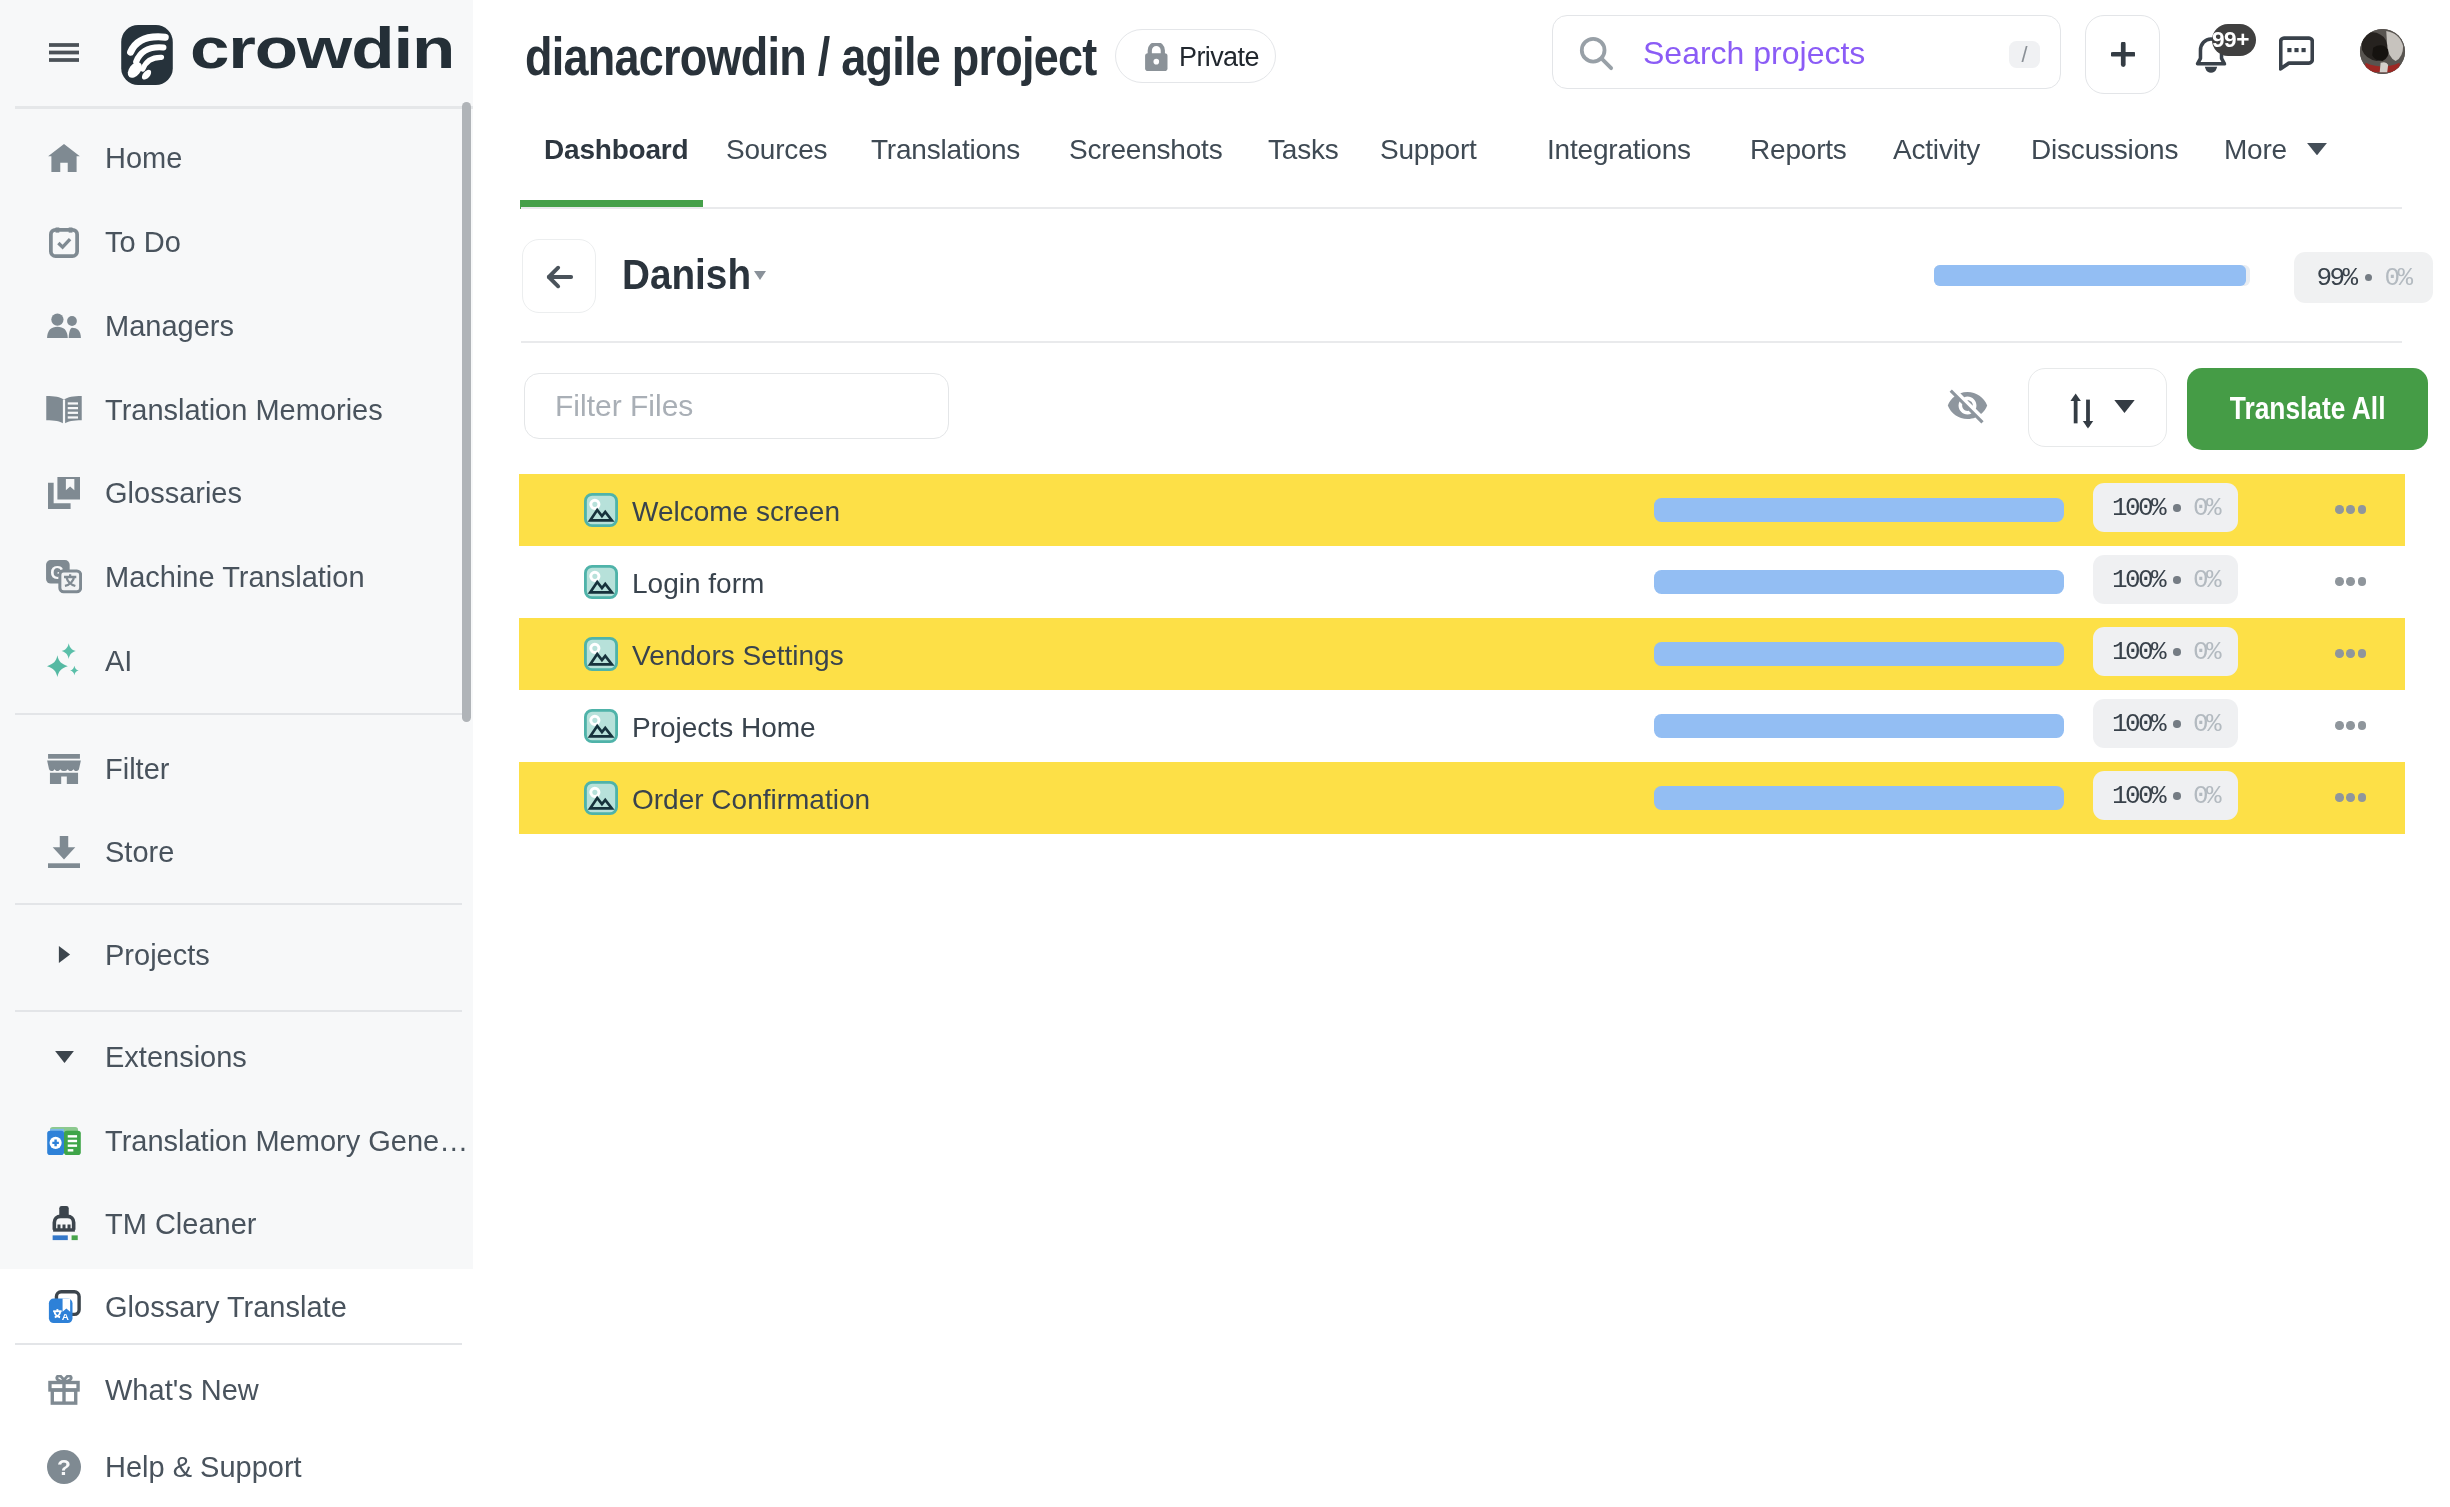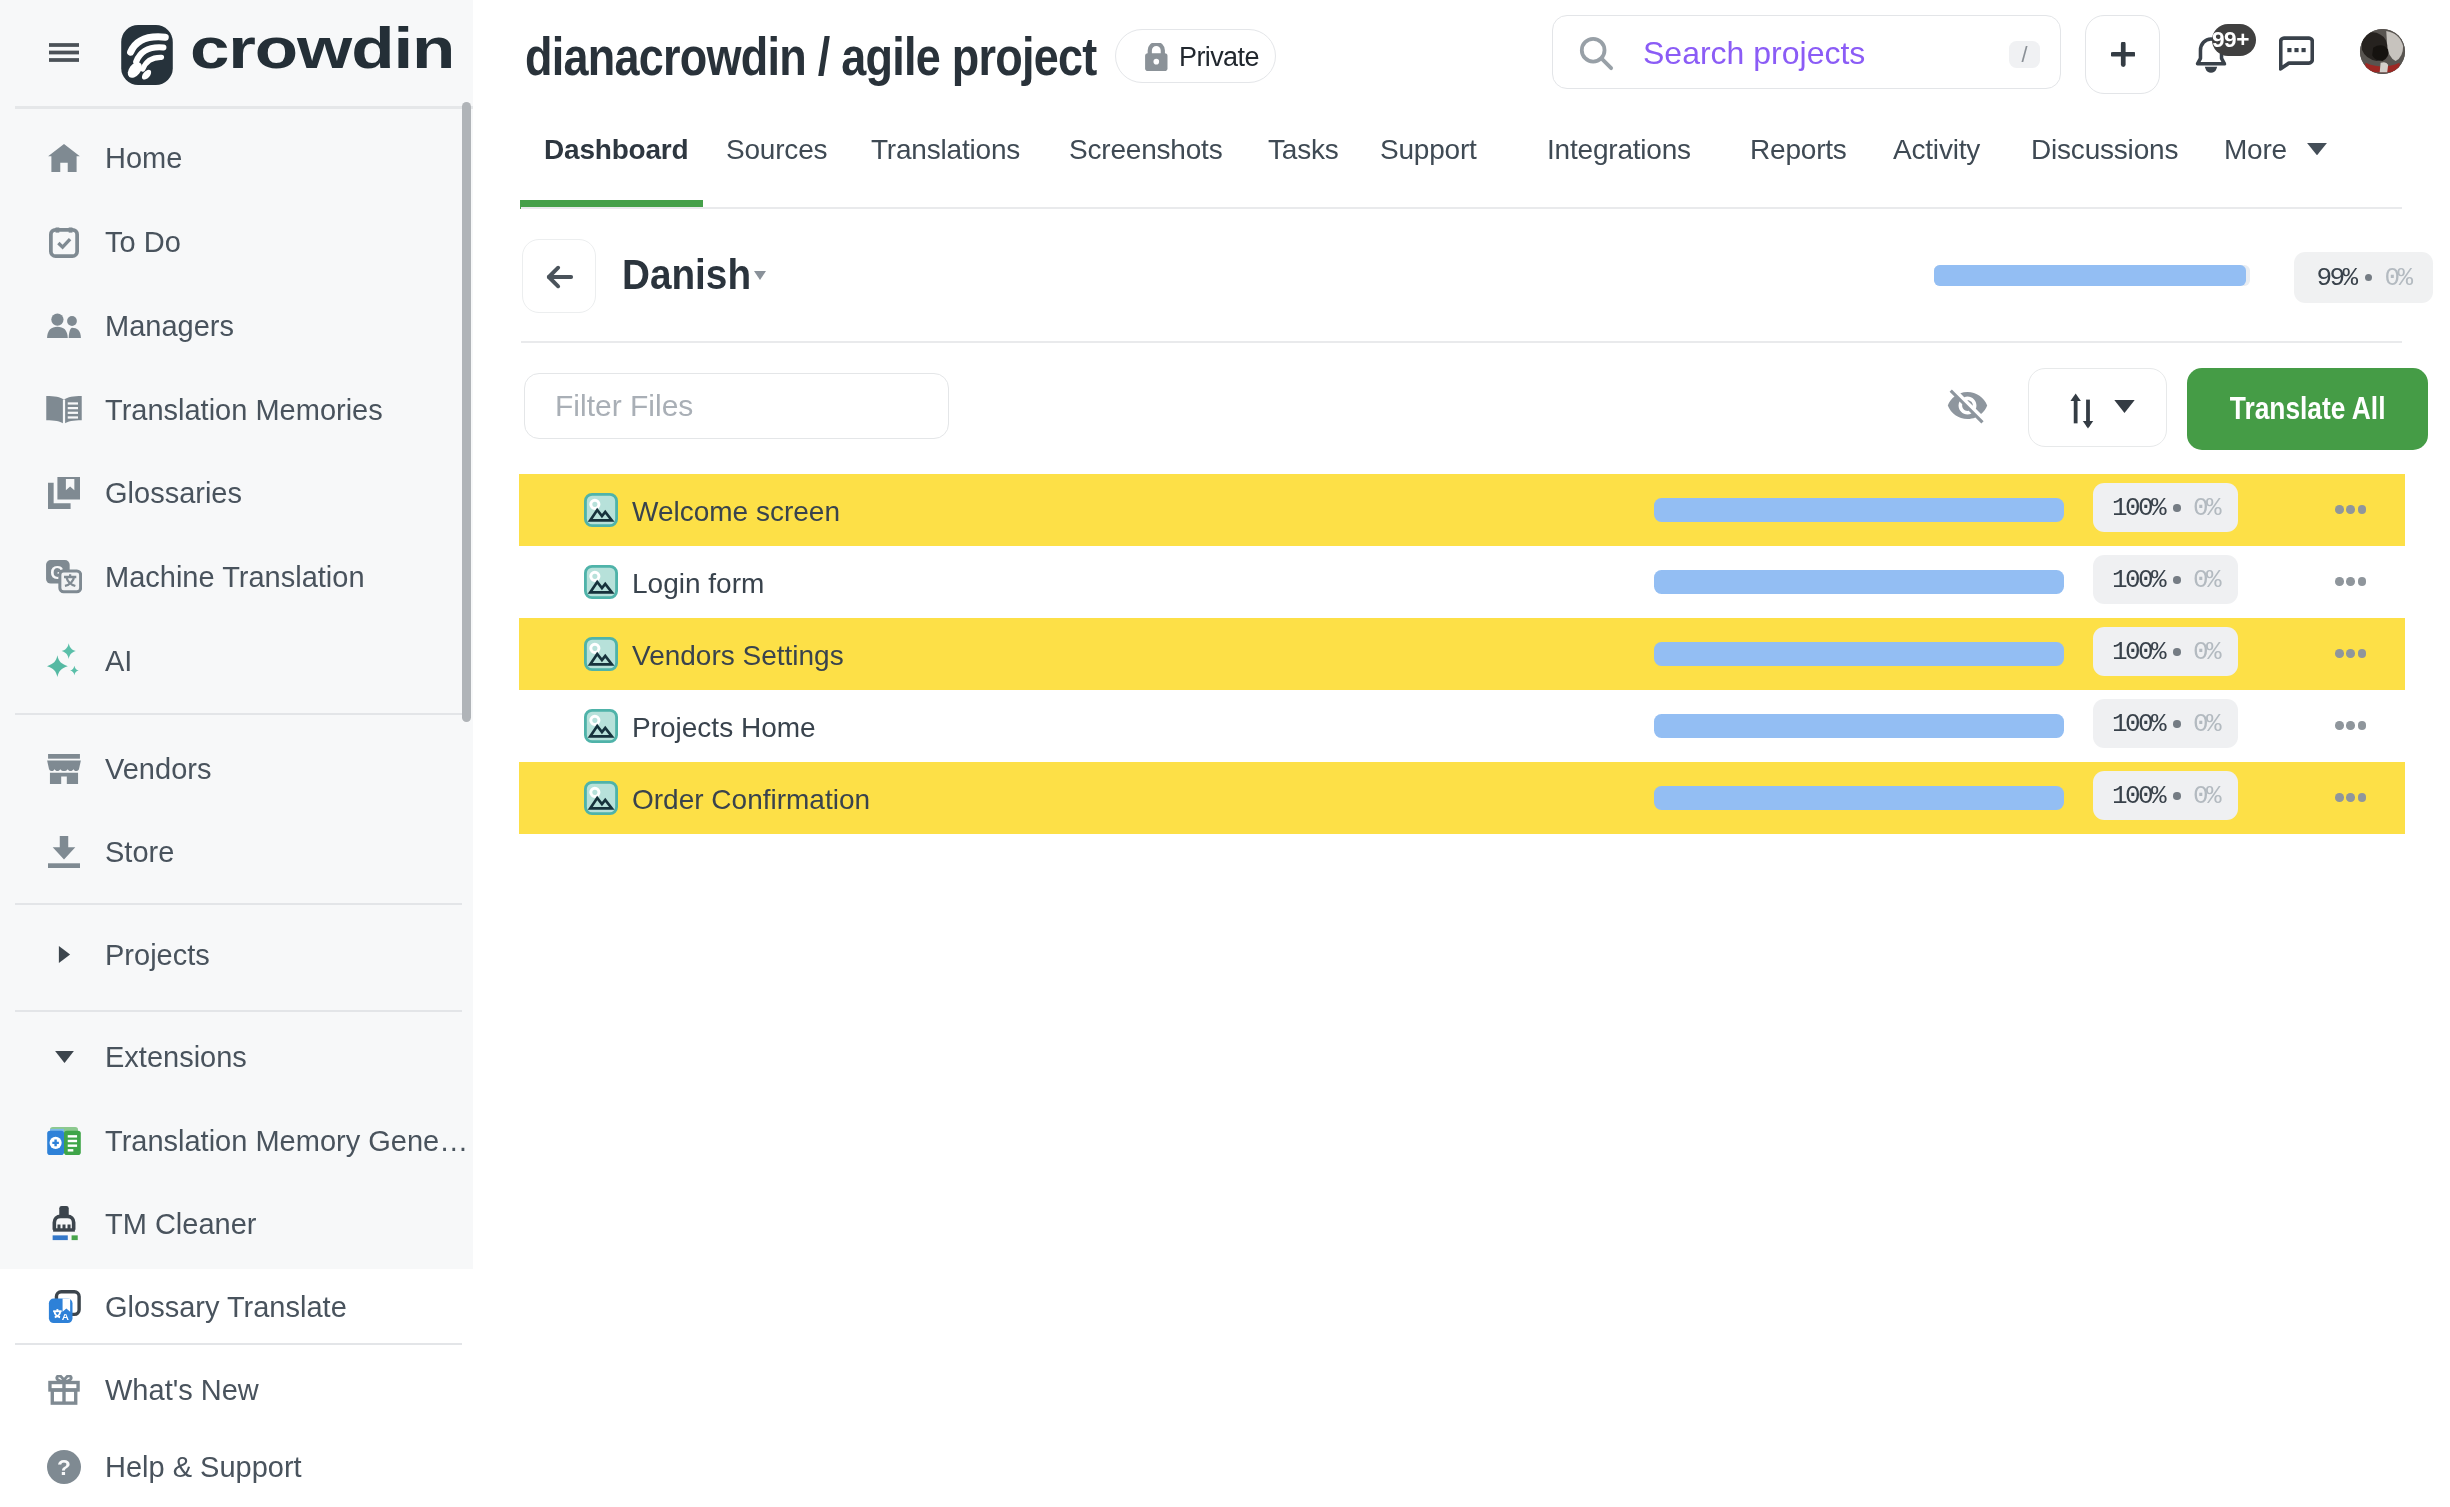--- a/index.html
+++ b/index.html
@@ -196,21 +196,21 @@
       <span class="tx">AI</span>
     </div>
     <div class="sb-item" style="top:726px;">
       <span class="ic">
         <svg width="34" height="30" viewBox="0 0 36 32">
           <path d="M 1 0 H 35 V 5 H 1 Z" fill="#7f8a92"></path>
           <path d="M 0 7 H 36 L 34 16 C 33 19 29 19 28 16 C 27 19 23 19 22 16 C 21 19 15 19 14 16 C 13 19 9 19 8 16 C 7 19 3 19 2 16 Z" fill="#7f8a92"></path>
           <path d="M 3 20 V 32 H 15 V 24 H 21 V 32 H 33 V 20 Z" fill="#7f8a92"></path>
         </svg>
       </span>
-      <span class="tx">Vendors</span>
+      <span class="tx">Filter</span>
     </div>
     <div class="sb-item" style="top:809px;">
       <span class="ic">
         <svg width="32" height="32" viewBox="0 0 34 34">
           <path d="M 12.5 0 H 21.5 V 12 H 29 L 17 25 L 5 12 H 12.5 Z" fill="#7f8a92"></path>
           <path d="M 0 29 H 34 V 34 H 0 Z" fill="#7f8a92"></path>
         </svg>
       </span>
       <span class="tx">Store</span>
     </div>

